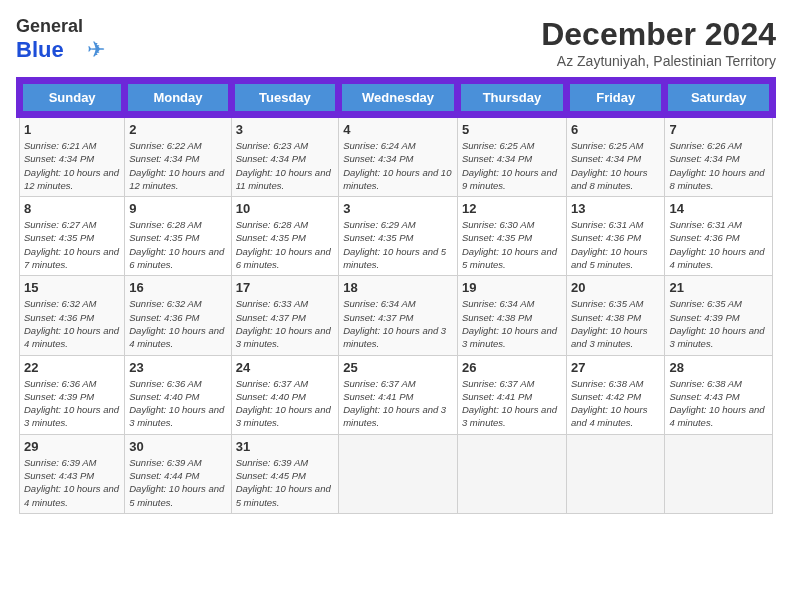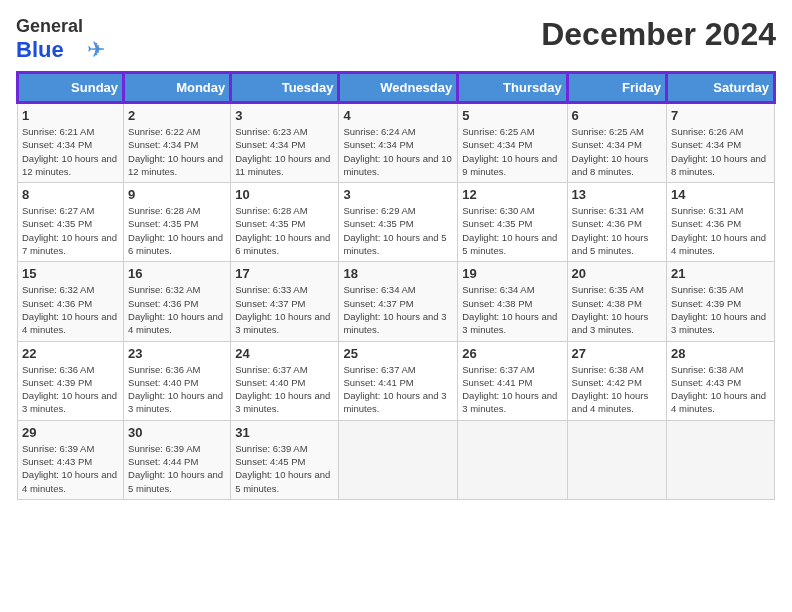--- a/index.html
+++ b/index.html
@@ -50,24 +50,24 @@
     }
     table {
       width: 100%;
       border-collapse: collapse;
       font-size: 10.5px;
     }
     thead tr th {
       background-color: #4a90d9;
       color: #fff;
       padding: 6px 4px;
-      text-align: right;
+      text-align: center;
       font-size: 13px;
       font-weight: bold;
-      border: 3px solid #6d28d9;
+      border: 7px solid #6d28d9;
     }
     tbody tr td {
       border: 1px solid #d0d0d0;
       padding: 4px 4px;
       vertical-align: top;
       min-height: 70px;
       background: #fff;
     }
     tbody tr:nth-child(odd) td {
       background: #f9f9f9;
@@ -76,38 +76,40 @@
       font-size: 13px;
       font-weight: bold;
       color: #333;
       display: block;
       margin-bottom: 2px;
     }
     .day-info {
       font-size: 9.5px;
       color: #444;
       line-height: 1.4;
+      font-style: italic;
     }
     .empty-cell {
       background: #f5f5f5 !important;
     }
   </style>
 </head>
 <body>
 
 <div class="header-section">
   <div class="logo">
     <span>
       <span class="logo-text-general">General</span><br>
       <span class="logo-text-blue">Blue</span>
     </span>
     <span class="logo-bird">✈</span>
   </div>
   <div class="title-section">
     <div class="month-title">December 2024</div>
+    <div class="location-title">Az Zaytuniyah, Palestinian Territory</div>
   </div>
 </div>
 
 <table>
   <thead>
     <tr>
 
     <th>Sunday</th>
         <th>Monday</th>
         <th>Tuesday</th>

